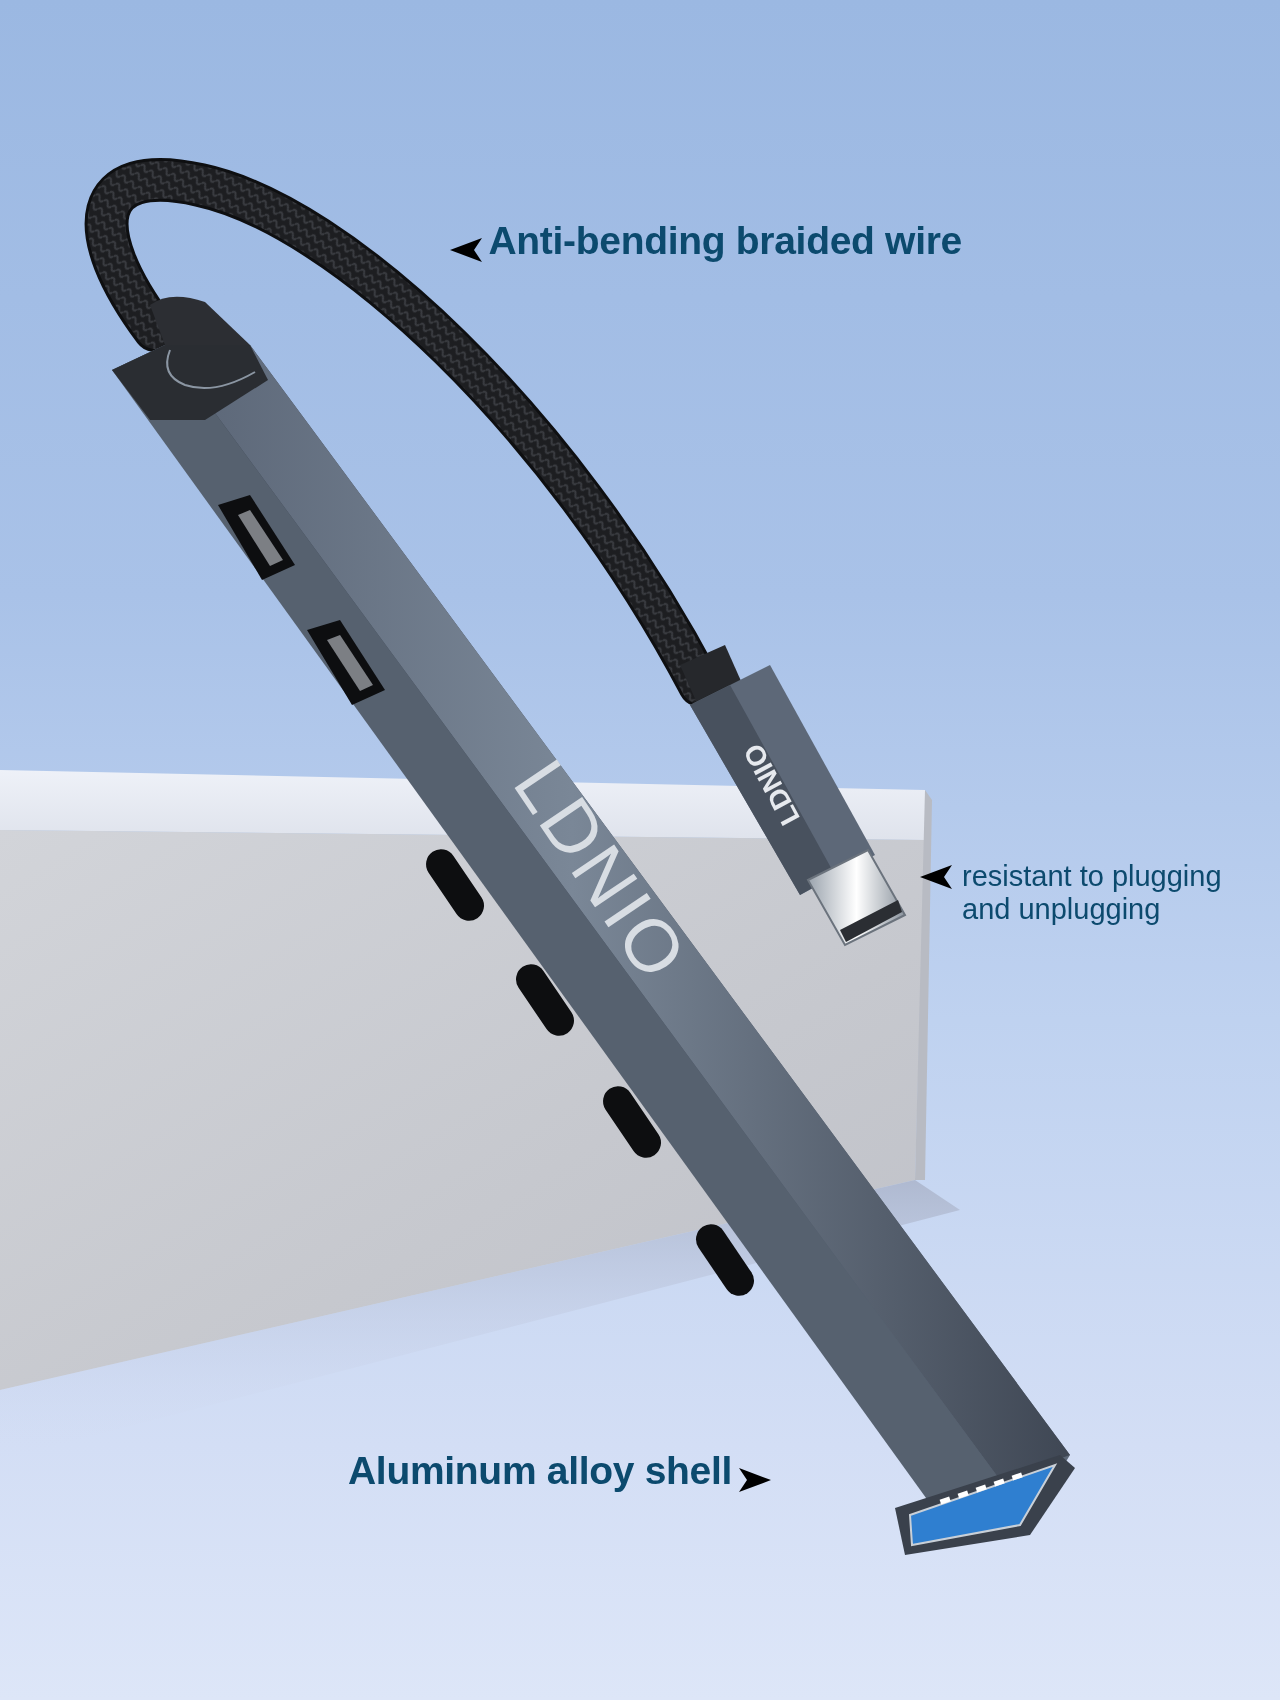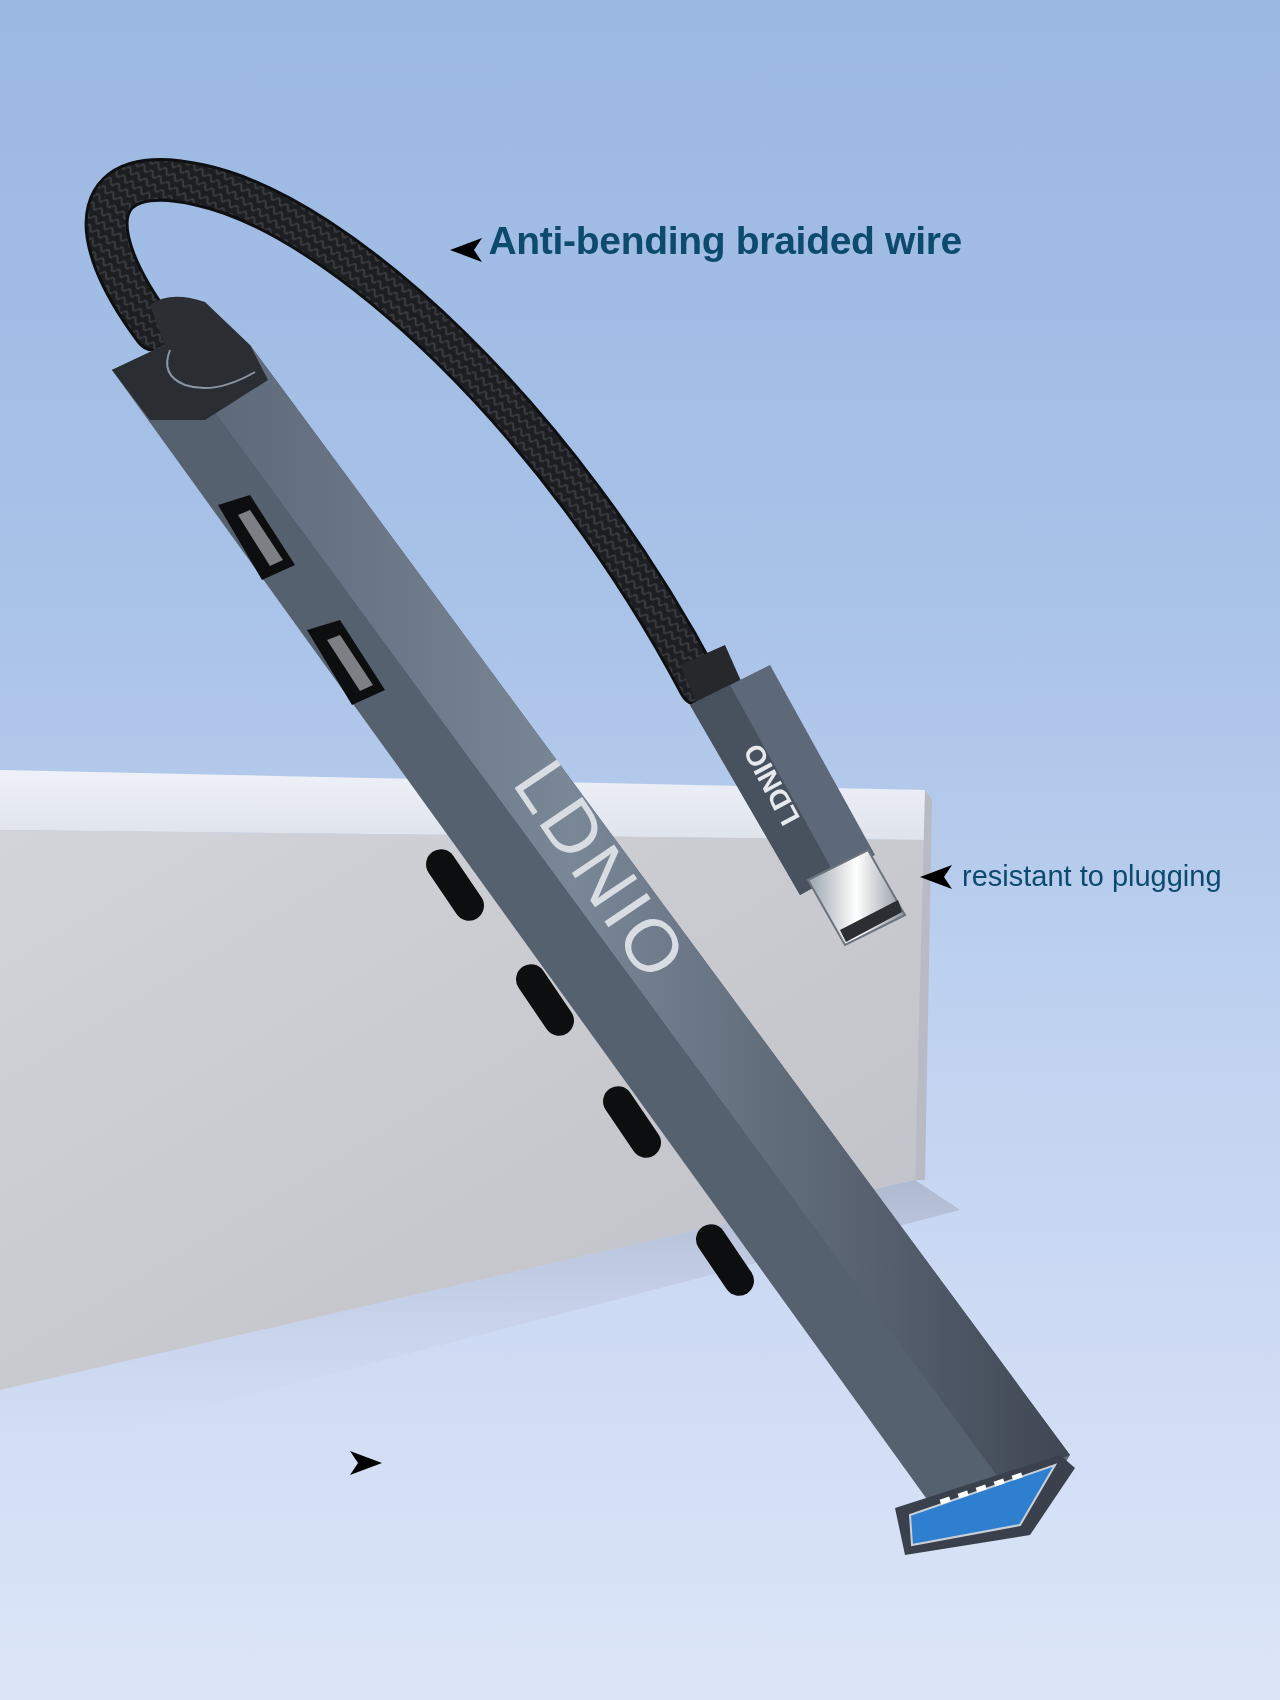--- a/index.html
+++ b/index.html
@@ -132,22 +132,24 @@
 </div>
 
 <div class="callout" id="c2">
   <span class="arrow">
     <svg width="36" height="30" viewBox="0 0 36 30">
         <polygon points="2,15 34,3 26,15 34,27" fill="#000"></polygon>
       </svg>
   </span>
   <div class="txt">
     <div class="desc">resistant to plugging</div>
+    <div class="desc">and unplugging</div>
   </div>
 </div>
 
 <div class="callout" id="c3">
+  <span class="title">Aluminum alloy shell</span>
   <span class="arrow">
     <svg width="36" height="30" viewBox="0 0 36 30">
         <polygon points="34,15 2,3 10,15 2,27" fill="#000"></polygon>
       </svg>
   </span>
 </div>
 
 </body></html>

